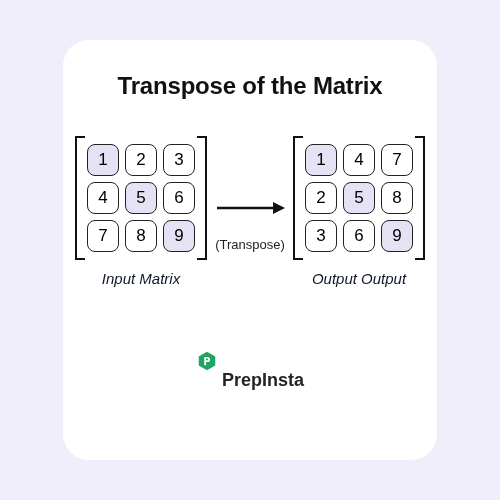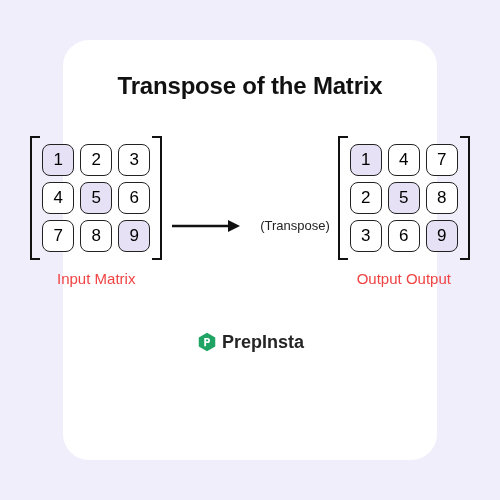--- a/index.html
+++ b/index.html
@@ -67,44 +67,46 @@
     display: flex;
     align-items: center;
     justify-content: center;
     font-size: 17px;
     font-weight: 500;
     background: #fff;
   }
   .cell.diag { background: #e6e1f5; }
   .caption {
     font-size: 15px;
-    color: #ef4444;
+    color: #0f172a;
+    font-style: italic;
   }
   .arrow-col {
     display: flex;
-    flex-direction: row;
+    flex-direction: column;
     align-items: center;
     gap: 20px;
     padding-top: 28px;
   }
   .arrow-svg { display: block; }
   .arrow-label {
     font-size: 13px;
     color: #222;
   }
   .brand {
     margin-top: 44px;
     display: flex;
     align-items: center;
     gap: 4px;
   }
   .brand-text {
     font-size: 18px;
     font-weight: 800;
     color: #252525;
+    margin-top: 39px;
   }
 </style>
 </head>
 <body>
 
 <div class="card">
   <div class="title">Transpose of the Matrix</div>
 
   <div class="row">
 

